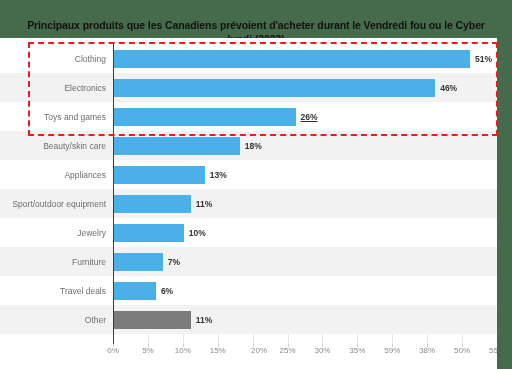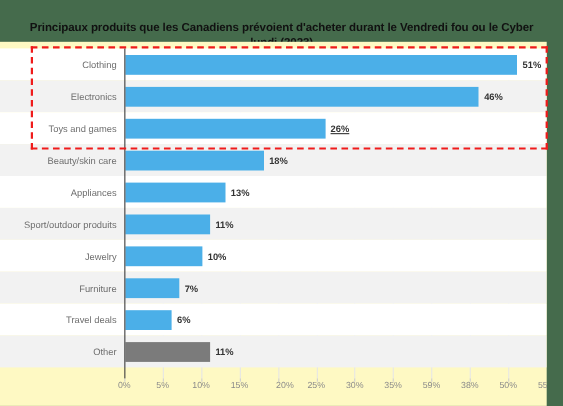--- a/index.html
+++ b/index.html
@@ -44,21 +44,21 @@
     width: 480px;
   }
 
   
   .panel {
     position: absolute;
     left: 0;
     top: 38px;
     width: 497px;
     height: 331px;
-    background: #fef9c3;
+    background: #ffffff;
     overflow: hidden;
   }
 
   
   .plot {
     position: absolute;
     left: 113px;
     top: 6px;
     width: 384px;
     height: 300px;
@@ -229,21 +229,21 @@
           <div class="bar-value" style="left: 244.673px;">18%</div>
         </div>
         <div class="row odd" style="top: 122px;">
           <div class="band"></div>
           <div class="cat-label">Appliances</div>
           <div class="bar" style="width: 90.7636px; background: rgb(75, 175, 232);"></div>
           <div class="bar-value" style="left: 209.764px;">13%</div>
         </div>
         <div class="row even" style="top: 151px;">
           <div class="band"></div>
-          <div class="cat-label">Sport/outdoor produits</div>
+          <div class="cat-label">Sport/outdoor equipment</div>
           <div class="bar" style="width: 76.8px; background: rgb(75, 175, 232);"></div>
           <div class="bar-value" style="left: 195.8px;">11%</div>
         </div>
         <div class="row odd" style="top: 180px;">
           <div class="band"></div>
           <div class="cat-label">Jewelry</div>
           <div class="bar" style="width: 69.8182px; background: rgb(75, 175, 232);"></div>
           <div class="bar-value" style="left: 188.818px;">10%</div>
         </div>
         <div class="row even" style="top: 209px;">

